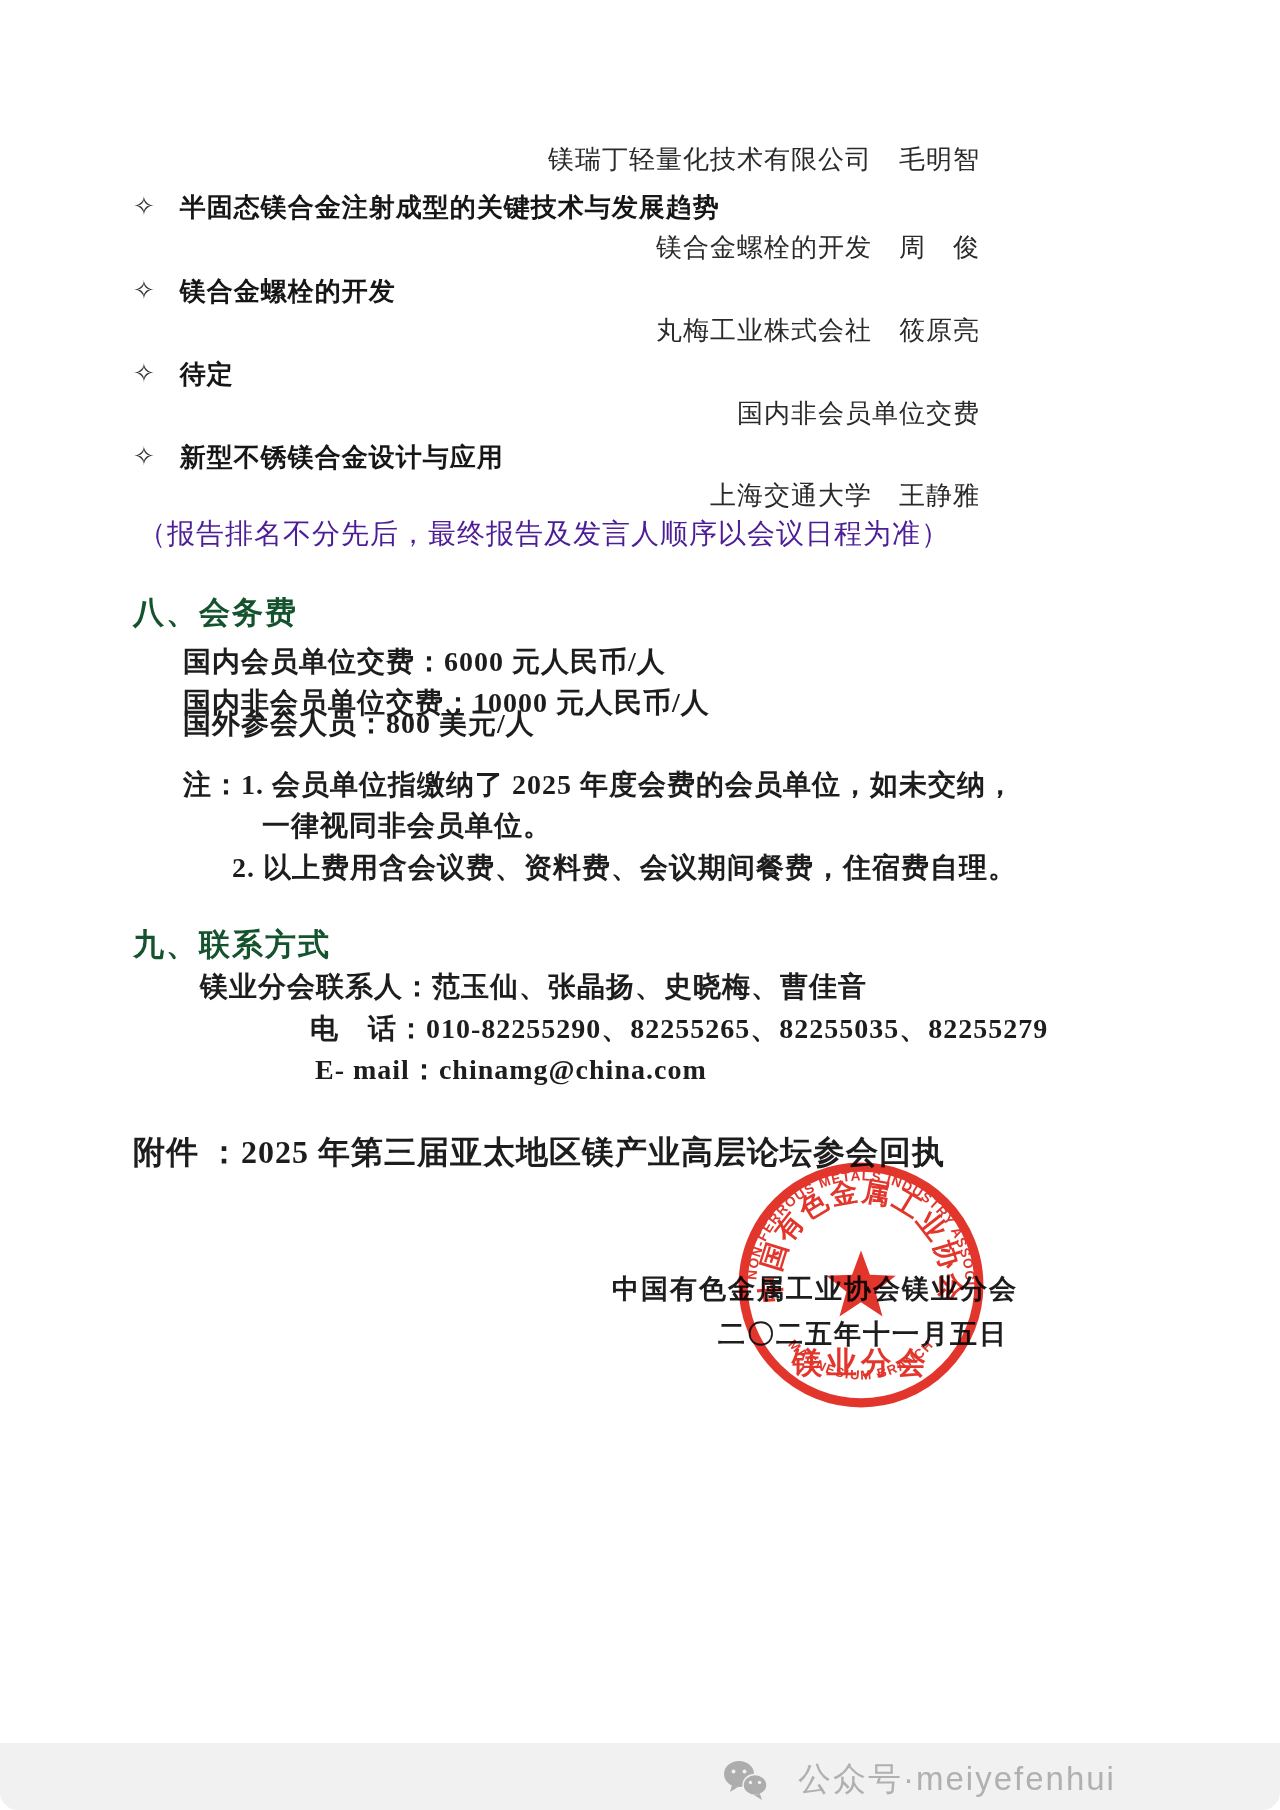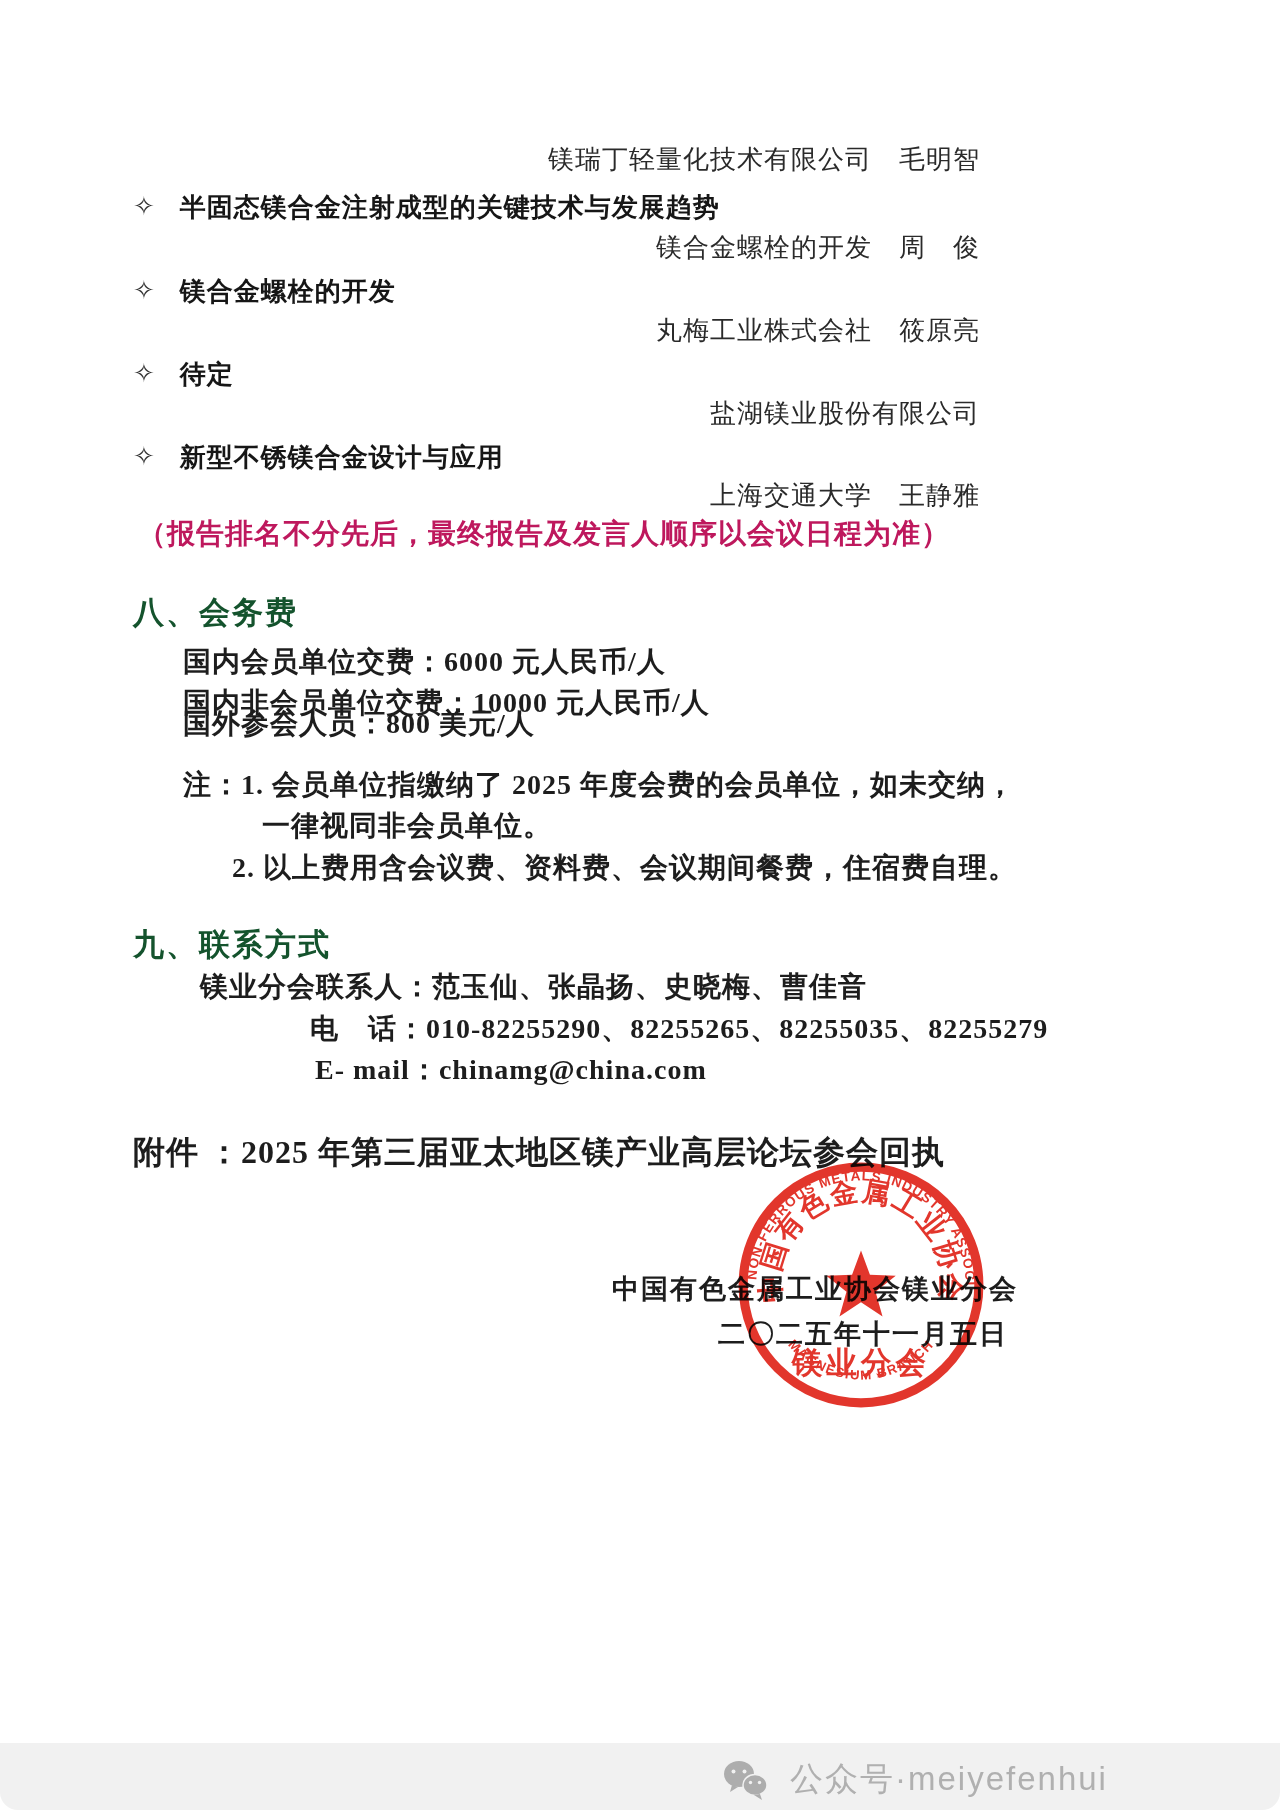--- a/index.html
+++ b/index.html
@@ -33,22 +33,22 @@
     display:inline-block;
     font-weight:400;
     margin-right:24px;
     transform:translateY(-1px);
     color:#333;
   }
   .note{
     left:138px;
     font-family:"Liberation Serif", serif;
     font-size:28px;
-    font-weight:700;
-    color:#be185d;
+    font-weight:400;
+    color:#4c1d95;
     letter-spacing:1px;
   }
   .heading{
     left:133px;
     font-family:"Liberation Sans", sans-serif;
     font-weight:700;
     font-size:31px;
     color:#14532d;
     letter-spacing:2px;
   }
@@ -90,21 +90,21 @@
     width:1280px;
     height:67px;
     background:#f1f1f1;
   }
   .footer-inner{
     position:absolute;
     left:722px;
     top:14px;
     display:flex;
     align-items:center;
-    gap:20px;
+    gap:28px;
   }
   .footer-text{
     font-family:"Liberation Sans", sans-serif;
     font-size:33px;
     color:#b0b0b0;
     letter-spacing:2px;
     white-space:nowrap;
   }
 </style>
 </head>
@@ -123,21 +123,21 @@
   <div class="line topic" style="top:274px">
     <span class="bullet">✧</span><span>镁合金螺栓的开发</span>
   </div>
 
   <div class="line aff" style="top:313px">丸梅工业株式会社　筱原亮</div>
 
   <div class="line topic" style="top:357px">
     <span class="bullet">✧</span><span>待定</span>
   </div>
 
-  <div class="line aff" style="top:396px">盐湖镁业股份有限公司</div>
+  <div class="line aff" style="top:396px">国内非会员单位交费</div>
 
   <div class="line topic" style="top:440px">
     <span class="bullet">✧</span><span>新型不锈镁合金设计与应用</span>
   </div>
 
   <div class="line aff" style="top:478px">上海交通大学　王静雅</div>
 
   <div class="line note" style="top:515px">（报告排名不分先后，最终报告及发言人顺序以会议日程为准）</div>
 
   <div class="line heading" style="top:592px">八、会务费</div>

